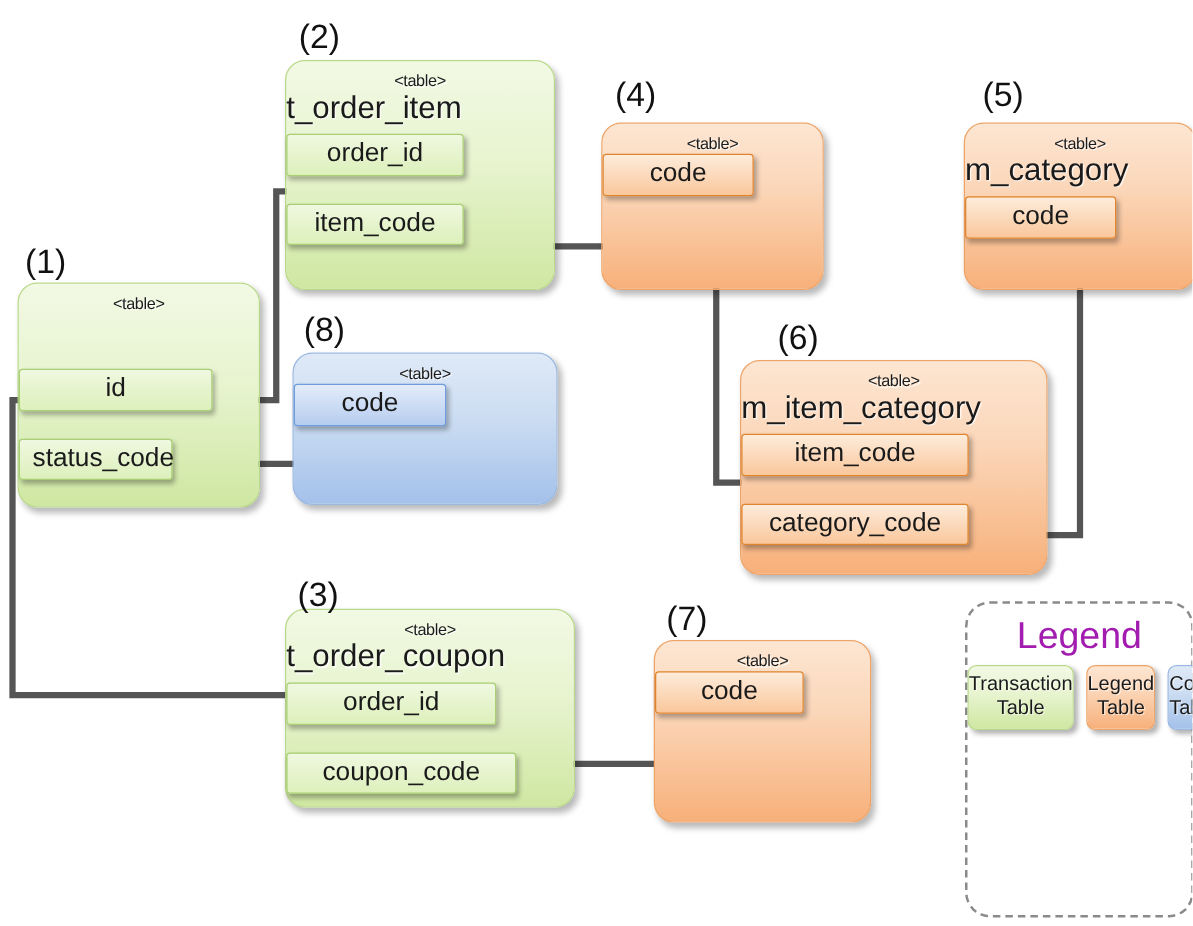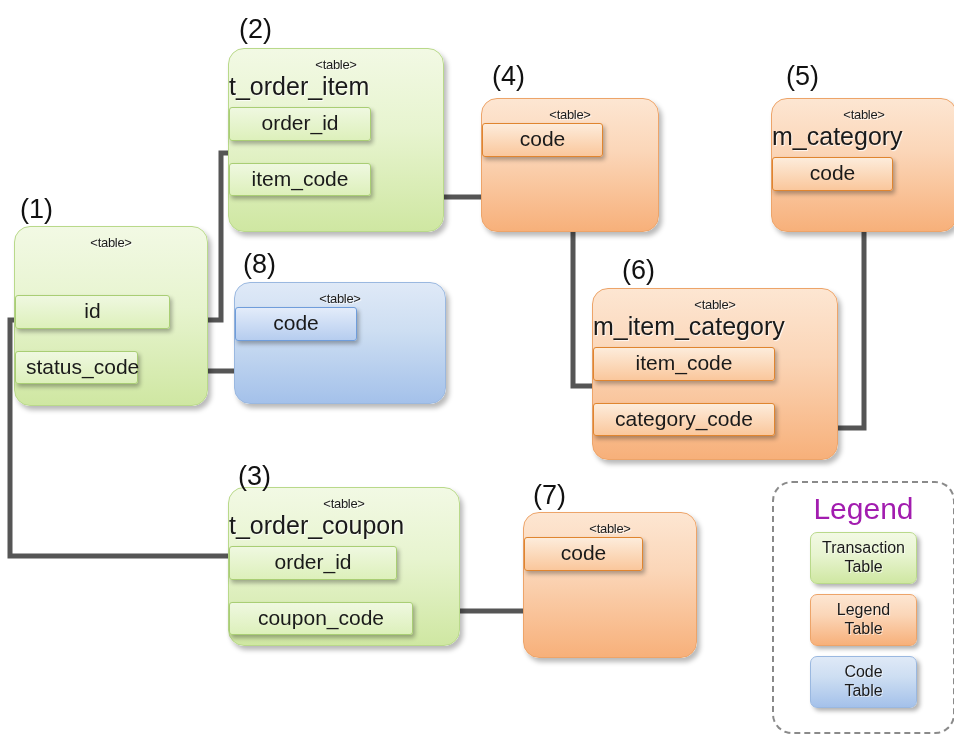--- a/index.html
+++ b/index.html
@@ -122,21 +122,20 @@
   #legend .lg-title {
     text-align: center;
     font-size: 30px;
     color: #a21caf;
     margin-top: 9px;
     margin-bottom: 6px;
     text-shadow: 1px 1px 0 rgba(255,255,255,0.9);
   }
   .lg-items {
     display: flex;
-    flex-direction: column;
     align-items: center;
     gap: 10px;
   }
   .lg-chip {
     box-sizing: border-box;
     width: 107px;
     height: 52px;
     border-radius: 7px;
     display: flex;
     flex-direction: column;

